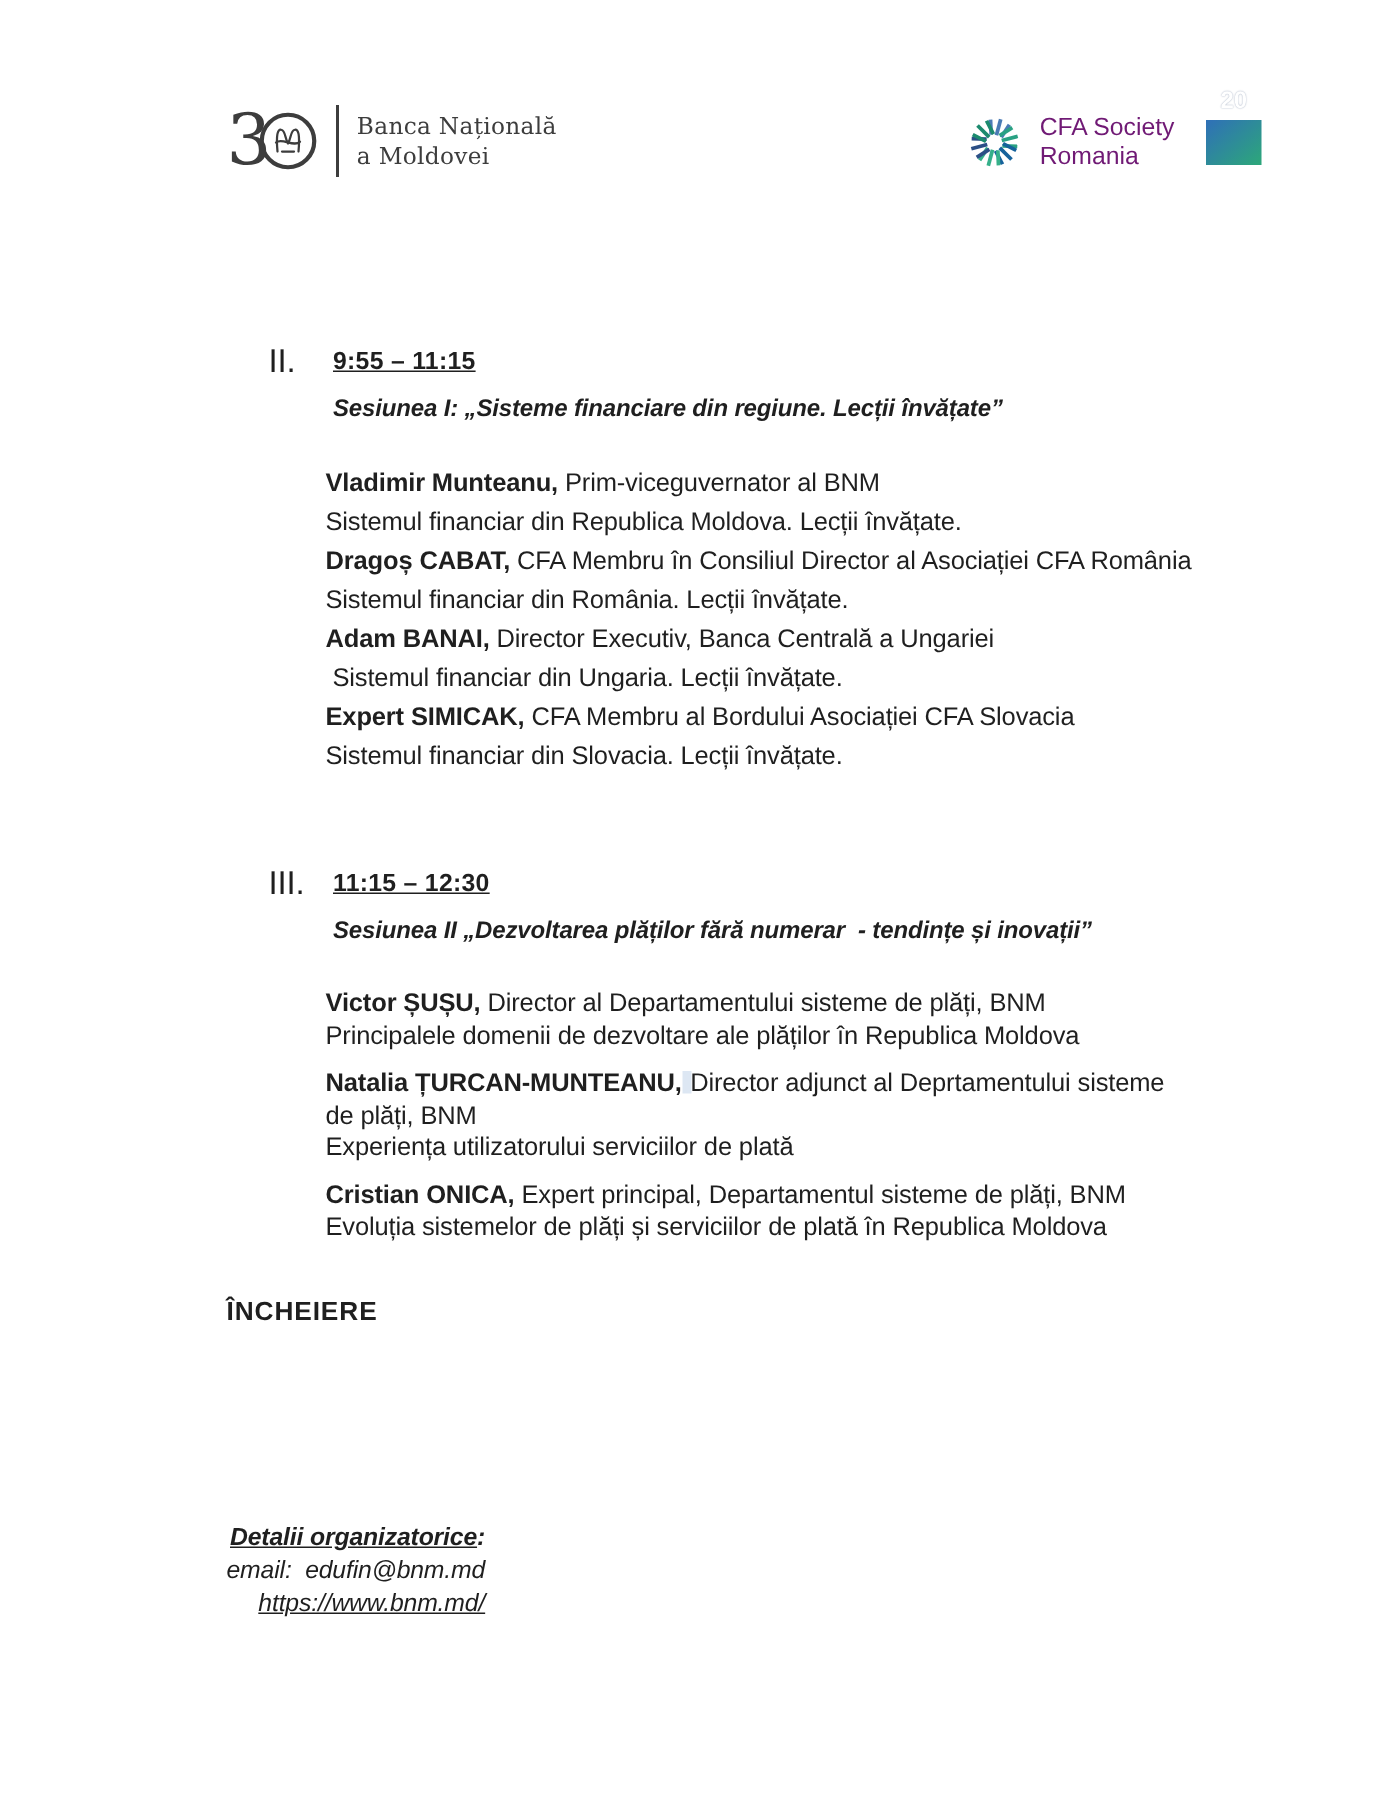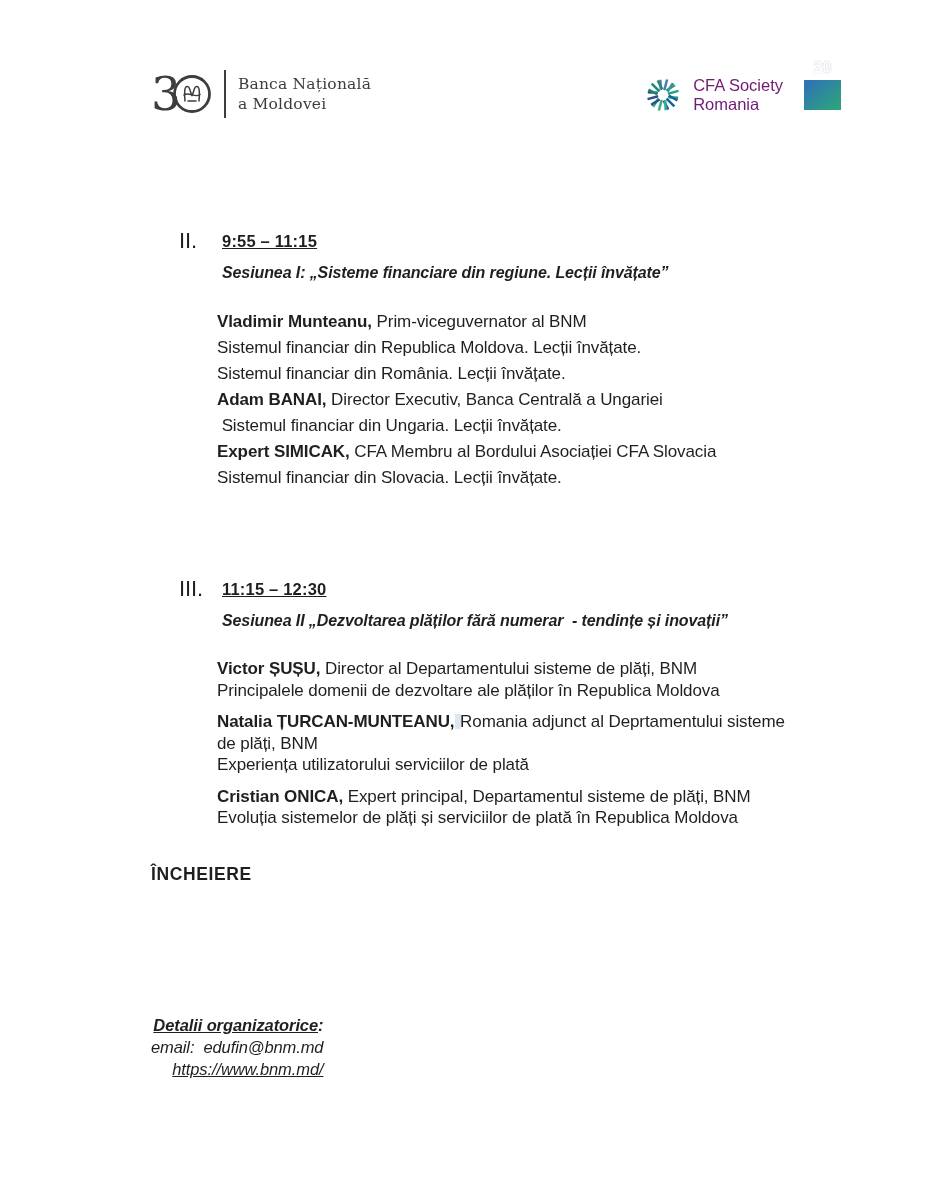--- a/index.html
+++ b/index.html
@@ -144,20 +144,21 @@
         <span class="session-time">9:55 – 11:15</span>
         <div class="session-title">Sesiunea I: „Sisteme financiare din regiune. Lecții învățate”</div>
       </div>
     </div>
     <div class="entries">
       <div class="entry">
         <p class="head"><b>Vladimir Munteanu,</b><span> Prim-viceguvernator al BNM</span></p>
         <p class="topic">Sistemul financiar din Republica Moldova. Lecții învățate.</p>
       </div>
       <div class="entry">
+        <p class="head"><b>Dragoș CABAT,</b><span> CFA Membru în Consiliul Director al Asociației CFA România</span></p>
         <p class="topic">Sistemul financiar din România. Lecții învățate.</p>
       </div>
       <div class="entry">
         <p class="head"><b>Adam BANAI,</b><span> Director Executiv, Banca Centrală a Ungariei</span></p>
         <p class="topic"> Sistemul financiar din Ungaria. Lecții învățate.</p>
       </div>
       <div class="entry">
         <p class="head"><b>Expert SIMICAK,</b><span> CFA Membru al Bordului Asociației CFA Slovacia</span></p>
         <p class="topic">Sistemul financiar din Slovacia. Lecții învățate.</p>
       </div>
@@ -171,21 +172,21 @@
         <span class="session-time">11:15 – 12:30</span>
         <div class="session-title">Sesiunea II „Dezvoltarea plăților fără numerar  - tendințe și inovații”</div>
       </div>
     </div>
     <div class="entries">
       <div class="entry">
         <p class="head"><b>Victor ȘUȘU,</b><span> Director al Departamentului sisteme de plăți, BNM</span></p>
         <p class="topic">Principalele domenii de dezvoltare ale plăților în Republica Moldova</p>
       </div>
       <div class="entry">
-        <p class="head"><b>Natalia ȚURCAN-MUNTEANU,</b><span class="sel-artifact"></span><span> Romania adjunct al Deprtamentului sisteme</span><span class="role2">de plăți, BNM</span></p>
+        <p class="head"><b>Natalia ȚURCAN-MUNTEANU,</b><span class="sel-artifact"></span><span> Director adjunct al Deprtamentului sisteme</span><span class="role2">de plăți, BNM</span></p>
         <p class="topic">Experiența utilizatorului serviciilor de plată</p>
       </div>
       <div class="entry">
         <p class="head"><b>Cristian ONICA,</b><span> Expert principal, Departamentul sisteme de plăți, BNM</span></p>
         <p class="topic">Evoluția sistemelor de plăți și serviciilor de plată în Republica Moldova</p>
       </div>
     </div>
   </section>
 
   <div class="closing">ÎNCHEIERE</div>

